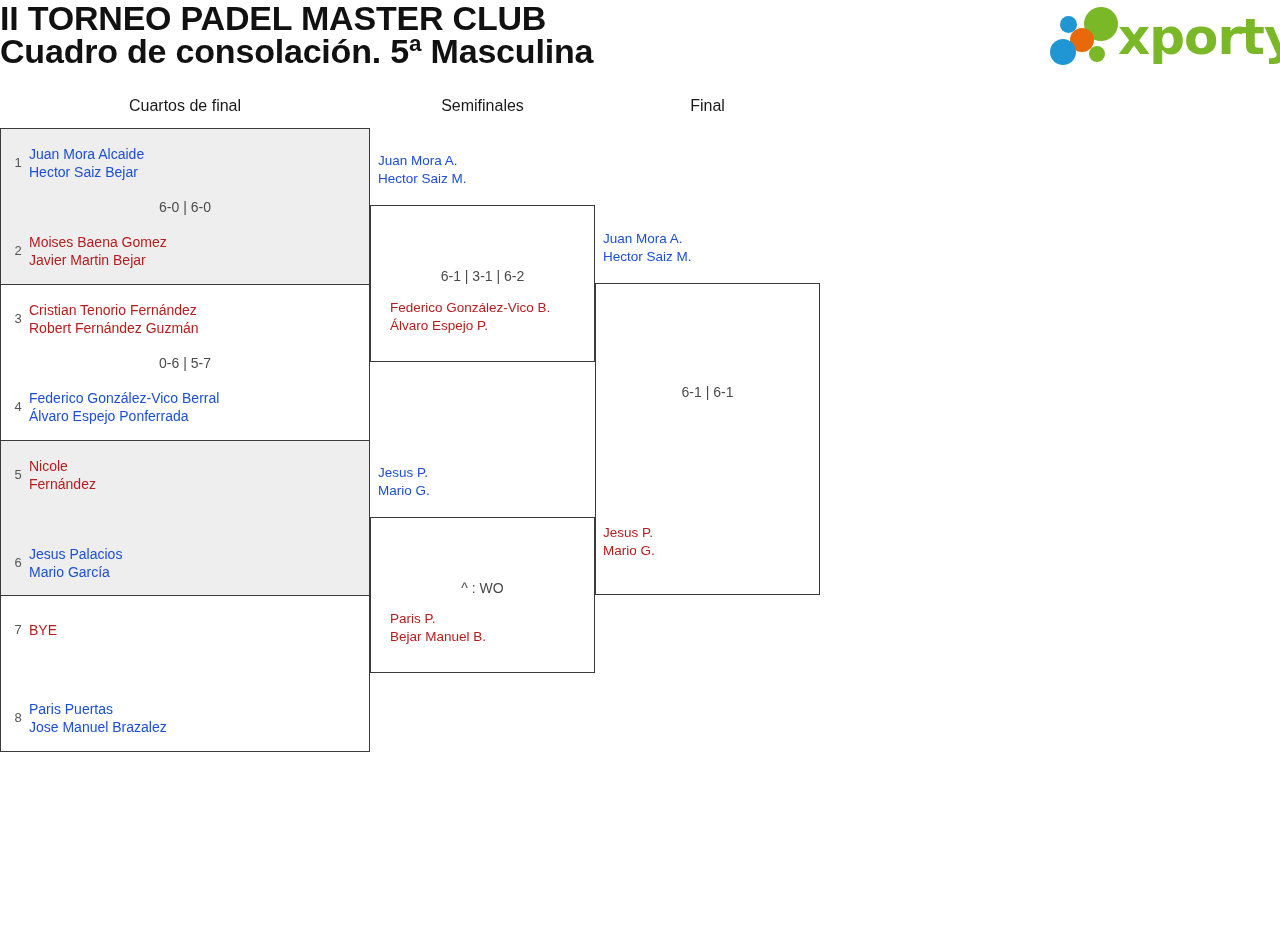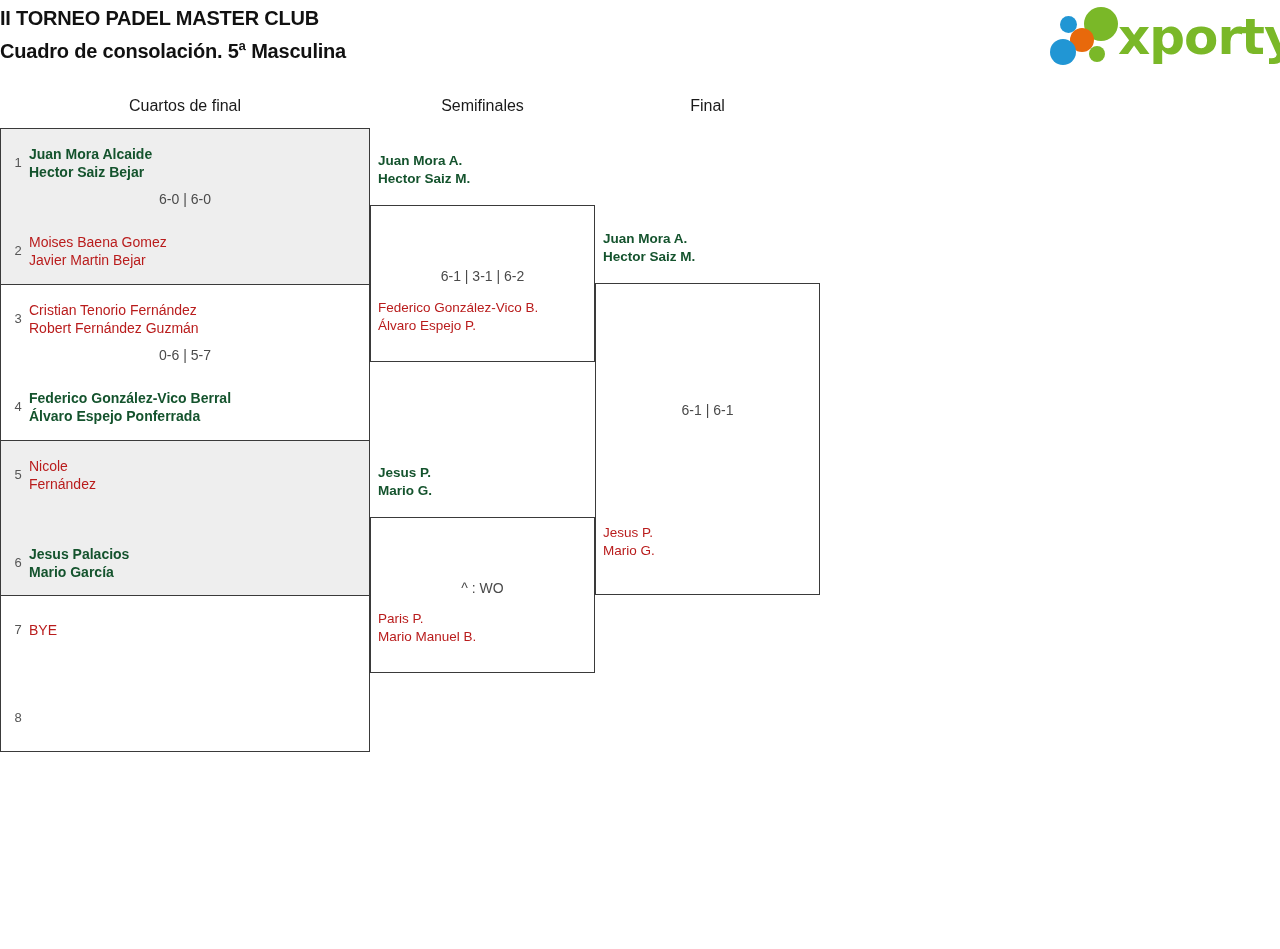--- a/index.html
+++ b/index.html
@@ -19,21 +19,21 @@
   
   #header {
     position: absolute;
     left: 0; top: 0;
     width: 1280px;
     height: 92px;
   }
   #title-block {
     position: absolute;
     left: 0; top: 2px;
-    font-size: 20px;
+    font-size: 34px;
     font-weight: bold;
     line-height: 33px;
     letter-spacing: -0.2px;
     color: #111111;
     white-space: nowrap;
   }
   #title-line1, #title-line2 { display: block; }
 
   
   #logo {
@@ -121,52 +121,52 @@
     color: #555555;
     text-align: center;
     line-height: 14px;
   }
   .names {
     font-size: 14px;
     line-height: 18px;
     color: #b91c1c;
     white-space: nowrap;
   }
-  .names.winner { font-weight: bold; color: #14532d; }
+  .names.winner { font-weight: normal; color: #1d4ed8; }
   .name-line { display: block; }
   .name-line:empty { display: none; }
 
   .score {
     position: absolute;
     left: 0;
     width: 100%;
     text-align: center;
     font-size: 14px;
     color: #4a4a4a;
     white-space: nowrap;
   }
 
   
   .qf .team { height: 50px; width: 370px; }
   .qf .team-top { top: 9px; }
   .qf .team-bottom { bottom: 8px; }
-  .qf .score { top: 62px; }
+  .qf .score { top: 70px; }
 
   
   .sf .team { width: 225px; height: 44px; padding-left: 7px; }
   .sf .team-top { top: -58px; }
-  .sf .team-bottom { bottom: 22px; }
+  .sf .team-bottom { bottom: 22px; margin-left: 12px; }
   .sf .score { top: 62px; }
   .sf .names { font-size: 13.5px; line-height: 18px; }
 
   
   .fn .team { width: 225px; height: 44px; padding-left: 7px; }
   .fn .team-top { top: -58px; }
   .fn .team-bottom { bottom: 30px; }
-  .fn .score { top: 100px; margin-top: 18px; }
+  .fn .score { top: 100px; }
   .fn .names { font-size: 13.5px; line-height: 18px; }
 </style>
 </head>
 <body>
 
 <div id="header">
   <div id="title-block">
     <span id="title-line1">II TORNEO PADEL MASTER CLUB</span>
     <span id="title-line2">Cuadro de consolación. 5ª Masculina</span>
   </div>
@@ -246,20 +246,24 @@
     <div class="team team-top">
       <span class="seed">7</span>
       <span class="names">
         <span class="name-line">BYE</span>
 
       </span>
     </div>
     <div class="score"></div>
     <div class="team team-bottom">
       <span class="seed">8</span>
+      <span class="names winner">
+        <span class="name-line">Paris Puertas</span>
+        <span class="name-line">Jose Manuel Brazalez</span>
+      </span>
     </div>
   </div>
 
   <div class="match sf" id="match-sf-0">
     <div class="team team-top">
       <span class="names winner">
         <span class="name-line">Juan Mora A.</span>
         <span class="name-line">Hector Saiz M.</span>
       </span>
     </div>
@@ -276,21 +280,21 @@
     <div class="team team-top">
       <span class="names winner">
         <span class="name-line">Jesus P.</span>
         <span class="name-line">Mario G.</span>
       </span>
     </div>
     <div class="score">^ : WO</div>
     <div class="team team-bottom">
       <span class="names">
         <span class="name-line">Paris P.</span>
-        <span class="name-line">Mario Manuel B.</span>
+        <span class="name-line">Bejar Manuel B.</span>
       </span>
     </div>
   </div>
 
   <div class="match fn" id="match-fn-0">
     <div class="team team-top">
       <span class="names winner">
         <span class="name-line">Juan Mora A.</span>
         <span class="name-line">Hector Saiz M.</span>
       </span>

